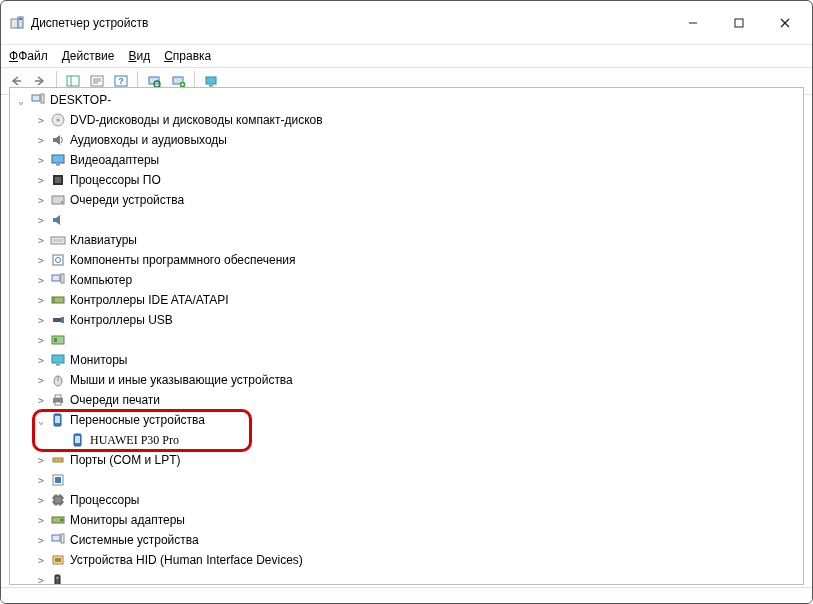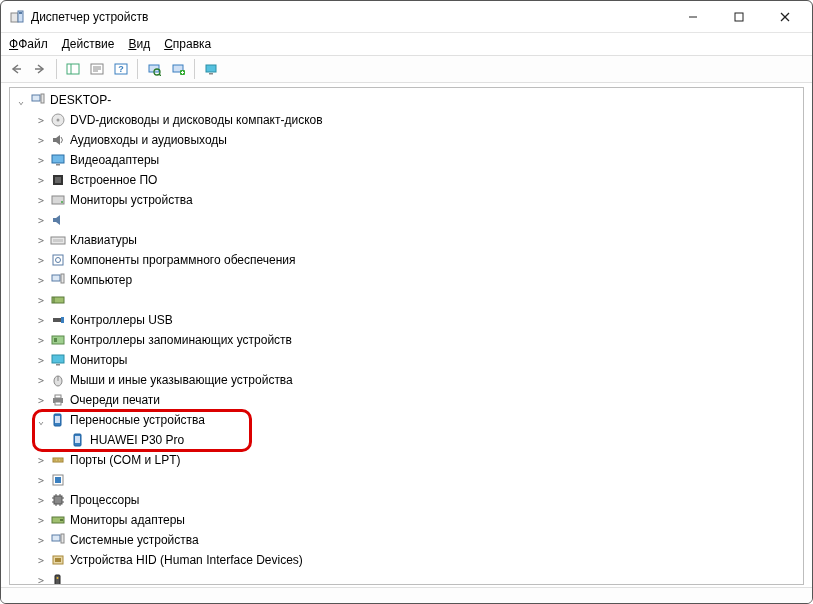--- a/index.html
+++ b/index.html
@@ -11,21 +11,21 @@
     width: 813px;
     height: 604px;
     overflow: hidden;
     border: 1px solid #555;
     border-radius: 6px;
     position: relative;
   }
 
   
   .titlebar {
-    height: 32px;
+    height: 44px;
     display: flex;
     align-items: center;
     padding: 0 4px 0 8px;
     border-bottom: 1px solid #e5e5e5;
   }
   .titlebar .app-icon {
     width: 16px; height: 16px;
     margin-right: 6px;
     display: inline-block;
   }
@@ -268,30 +268,30 @@
         </span>
         <span class="node-label">Видеоадаптеры</span>
       </div>
       <div class="node" style="padding-left: 24px;">
         <span class="toggle">&gt;</span>
         <span class="icon">
           <svg width="16" height="16" viewBox="0 0 16 16">
             <use href="#ic-firmware"></use>
           </svg>
         </span>
-        <span class="node-label">Встроенное ПО</span>
+        <span class="node-label">Процессоры ПО</span>
       </div>
       <div class="node" style="padding-left: 24px;">
         <span class="toggle">&gt;</span>
         <span class="icon">
           <svg width="16" height="16" viewBox="0 0 16 16">
             <use href="#ic-drive"></use>
           </svg>
         </span>
-        <span class="node-label">Мониторы устройства</span>
+        <span class="node-label">Очереди устройства</span>
       </div>
       <div class="node" style="padding-left: 24px;">
         <span class="toggle">&gt;</span>
         <span class="icon">
           <svg width="16" height="16" viewBox="0 0 16 16">
             <use href="#ic-sound"></use>
           </svg>
         </span>
       </div>
       <div class="node" style="padding-left: 24px;">
@@ -321,38 +321,38 @@
         </span>
         <span class="node-label">Компьютер</span>
       </div>
       <div class="node" style="padding-left: 24px;">
         <span class="toggle">&gt;</span>
         <span class="icon">
           <svg width="16" height="16" viewBox="0 0 16 16">
             <use href="#ic-ide"></use>
           </svg>
         </span>
+        <span class="node-label">Контроллеры IDE ATA/ATAPI</span>
       </div>
       <div class="node" style="padding-left: 24px;">
         <span class="toggle">&gt;</span>
         <span class="icon">
           <svg width="16" height="16" viewBox="0 0 16 16">
             <use href="#ic-usb"></use>
           </svg>
         </span>
         <span class="node-label">Контроллеры USB</span>
       </div>
       <div class="node" style="padding-left: 24px;">
         <span class="toggle">&gt;</span>
         <span class="icon">
           <svg width="16" height="16" viewBox="0 0 16 16">
             <use href="#ic-hid"></use>
           </svg>
         </span>
-        <span class="node-label">Контроллеры запоминающих устройств</span>
       </div>
       <div class="node" style="padding-left: 24px;">
         <span class="toggle">&gt;</span>
         <span class="icon">
           <svg width="16" height="16" viewBox="0 0 16 16">
             <use href="#ic-monitor"></use>
           </svg>
         </span>
         <span class="node-label">Мониторы</span>
       </div>
@@ -376,21 +376,21 @@
       </div>
       <div class="node" style="padding-left: 24px;">
         <span class="toggle">⌄</span>
         <span class="icon">
           <svg width="16" height="16" viewBox="0 0 16 16">
             <use href="#ic-portable"></use>
           </svg>
         </span>
         <span class="node-label">Переносные устройства</span>
       </div>
-      <div class="node" style="padding-left: 44px;">
+      <div class="node" style="padding-left: 44px; font-family: Liberation Serif, serif;">
         <span class="toggle"></span>
         <span class="icon">
           <svg width="16" height="16" viewBox="0 0 16 16">
             <use href="#ic-phone"></use>
           </svg>
         </span>
         <span class="node-label">HUAWEI P30 Pro</span>
       </div>
       <div class="node" style="padding-left: 24px;">
         <span class="toggle">&gt;</span>

